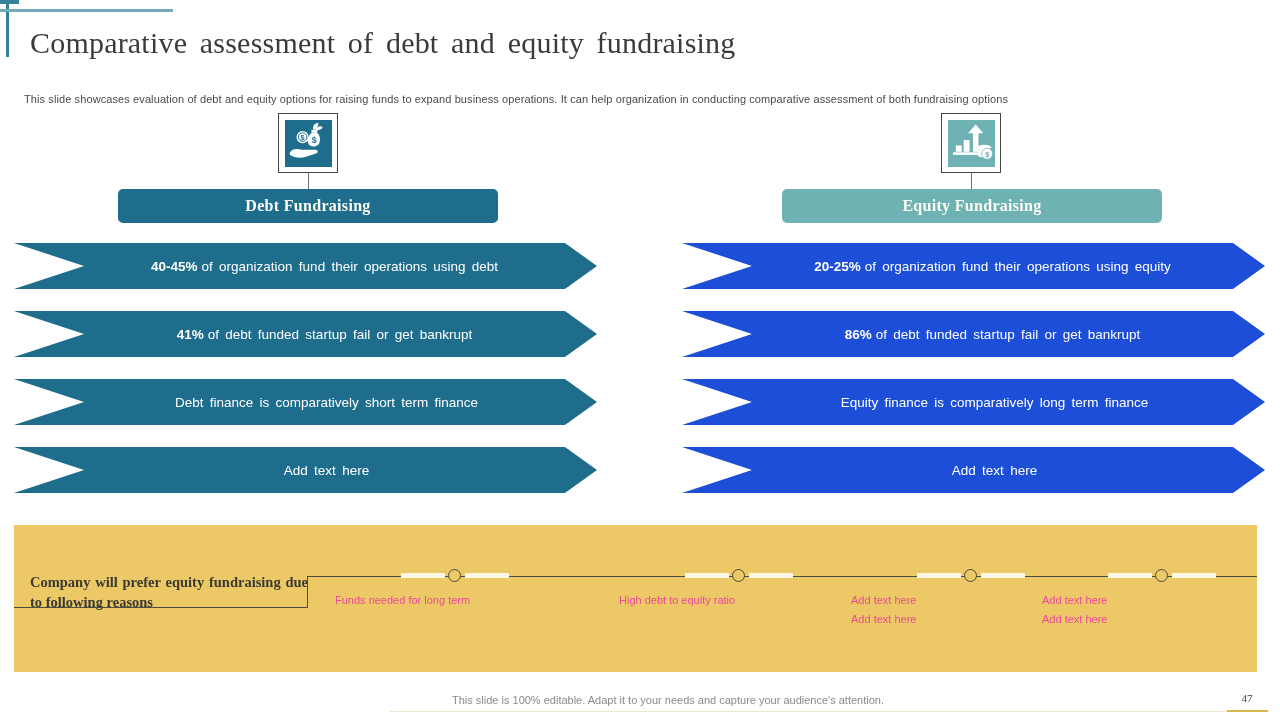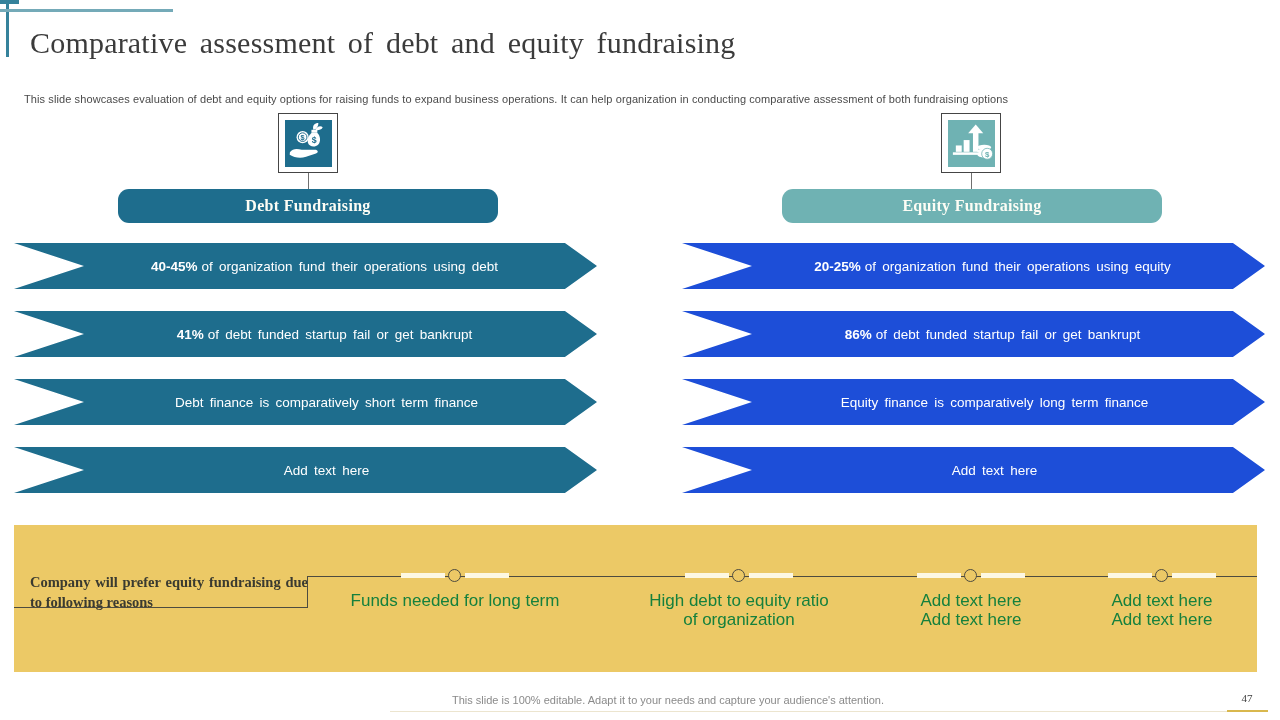--- a/index.html
+++ b/index.html
@@ -22,21 +22,21 @@
   .icon-box.debt{left:278px;top:113px;}
   .icon-box.equity{left:941px;top:113px;}
   .icon-inner{width:47px;height:47px;display:flex;align-items:center;justify-content:center;}
   .icon-inner.debt{background:#1e6d8d;}
   .icon-inner.equity{background:#6fb2b3;}
   .connector{width:1px;height:17px;background:#6f6f6f;}
   .connector.debt{left:308px;top:173px;}
   .connector.equity{left:971px;top:173px;}
 
   
-  .col-header{height:34px;width:380px;border-radius:11px;color:#fdfdf5;
+  .col-header{height:34px;width:380px;border-radius:5px;color:#fdfdf5;
               font-family:"Liberation Serif",serif;font-weight:bold;font-size:16px;
               display:flex;align-items:center;justify-content:center;letter-spacing:.3px;}
   .col-header.debt{left:118px;top:189px;background:#1e6d8d;}
   .col-header.equity{left:782px;top:189px;background:#6fb2b3;}
 
   
   .banner{width:583px;height:46px;color:#ffffff;font-size:13.5px;word-spacing:2.5px;
           display:flex;align-items:center;justify-content:center;box-sizing:border-box;
           padding-left:74px;padding-right:36px;text-align:center;
           clip-path:polygon(0 0,94.5% 0,100% 50%,94.5% 100%,0 100%,12% 50%);}
@@ -48,21 +48,21 @@
   
   .yellow-box{left:14px;top:525px;width:1243px;height:147px;background:#ecc966;}
   .intro-text{left:30px;top:561px;width:278px;font-family:"Liberation Serif",serif;
               font-weight:bold;font-size:14.5px;color:#3a3a30;line-height:20px;text-align:justify;margin-top:11px;}
   .intro-border-bottom{left:14px;top:607px;width:294px;height:1px;background:#4d4b40;}
   .intro-border-right{left:307px;top:576px;width:1px;height:32px;background:#4d4b40;}
   .timeline-line{left:307px;top:576px;width:950px;height:1px;background:#4d4b40;}
   .tl-dash{top:573px;width:44px;height:5px;background:#fdf8e3;}
   .tl-circle{top:569px;width:11px;height:11px;border:1.5px solid #4d4b40;border-radius:50%;
              background:#ecc966;}
-  .tl-label{top:591px;width:240px;text-align:center;font-size:17px;color:#15803d;
+  .tl-label{top:591px;width:240px;text-align:left;font-size:11px;color:#ec4899;
             line-height:19px;}
 
   
   .footer-rule{left:390px;top:711px;width:878px;height:1px;background:#ece5cf;}
   .footer-text{left:0;top:694px;width:1280px;text-align:center;font-size:11px;color:#8a8a8a;padding-left:28px;}
   .page-num{left:1232px;top:692px;width:30px;text-align:center;
             font-family:"Liberation Serif",serif;font-size:11px;color:#3f3f3f;}
   .page-num-rule{left:1227px;top:710px;width:41px;height:2px;background:#d9b84e;}
 </style>
 </head>
@@ -150,21 +150,20 @@
 <div class="abs tl-circle" style="left:448px;"></div>
 <div class="abs tl-label" style="left:335px;">
   <div>Funds needed for long term</div>
 </div>
 
 <div class="abs tl-dash" style="left:685px;"></div>
 <div class="abs tl-dash" style="left:749px;"></div>
 <div class="abs tl-circle" style="left:732px;"></div>
 <div class="abs tl-label" style="left:619px;">
   <div>High debt to equity ratio</div>
-  <div>of organization</div>
 </div>
 
 <div class="abs tl-dash" style="left:917px;"></div>
 <div class="abs tl-dash" style="left:981px;"></div>
 <div class="abs tl-circle" style="left:964px;"></div>
 <div class="abs tl-label" style="left:851px;">
   <div>Add text here</div>
   <div>Add text here</div>
 </div>
 

